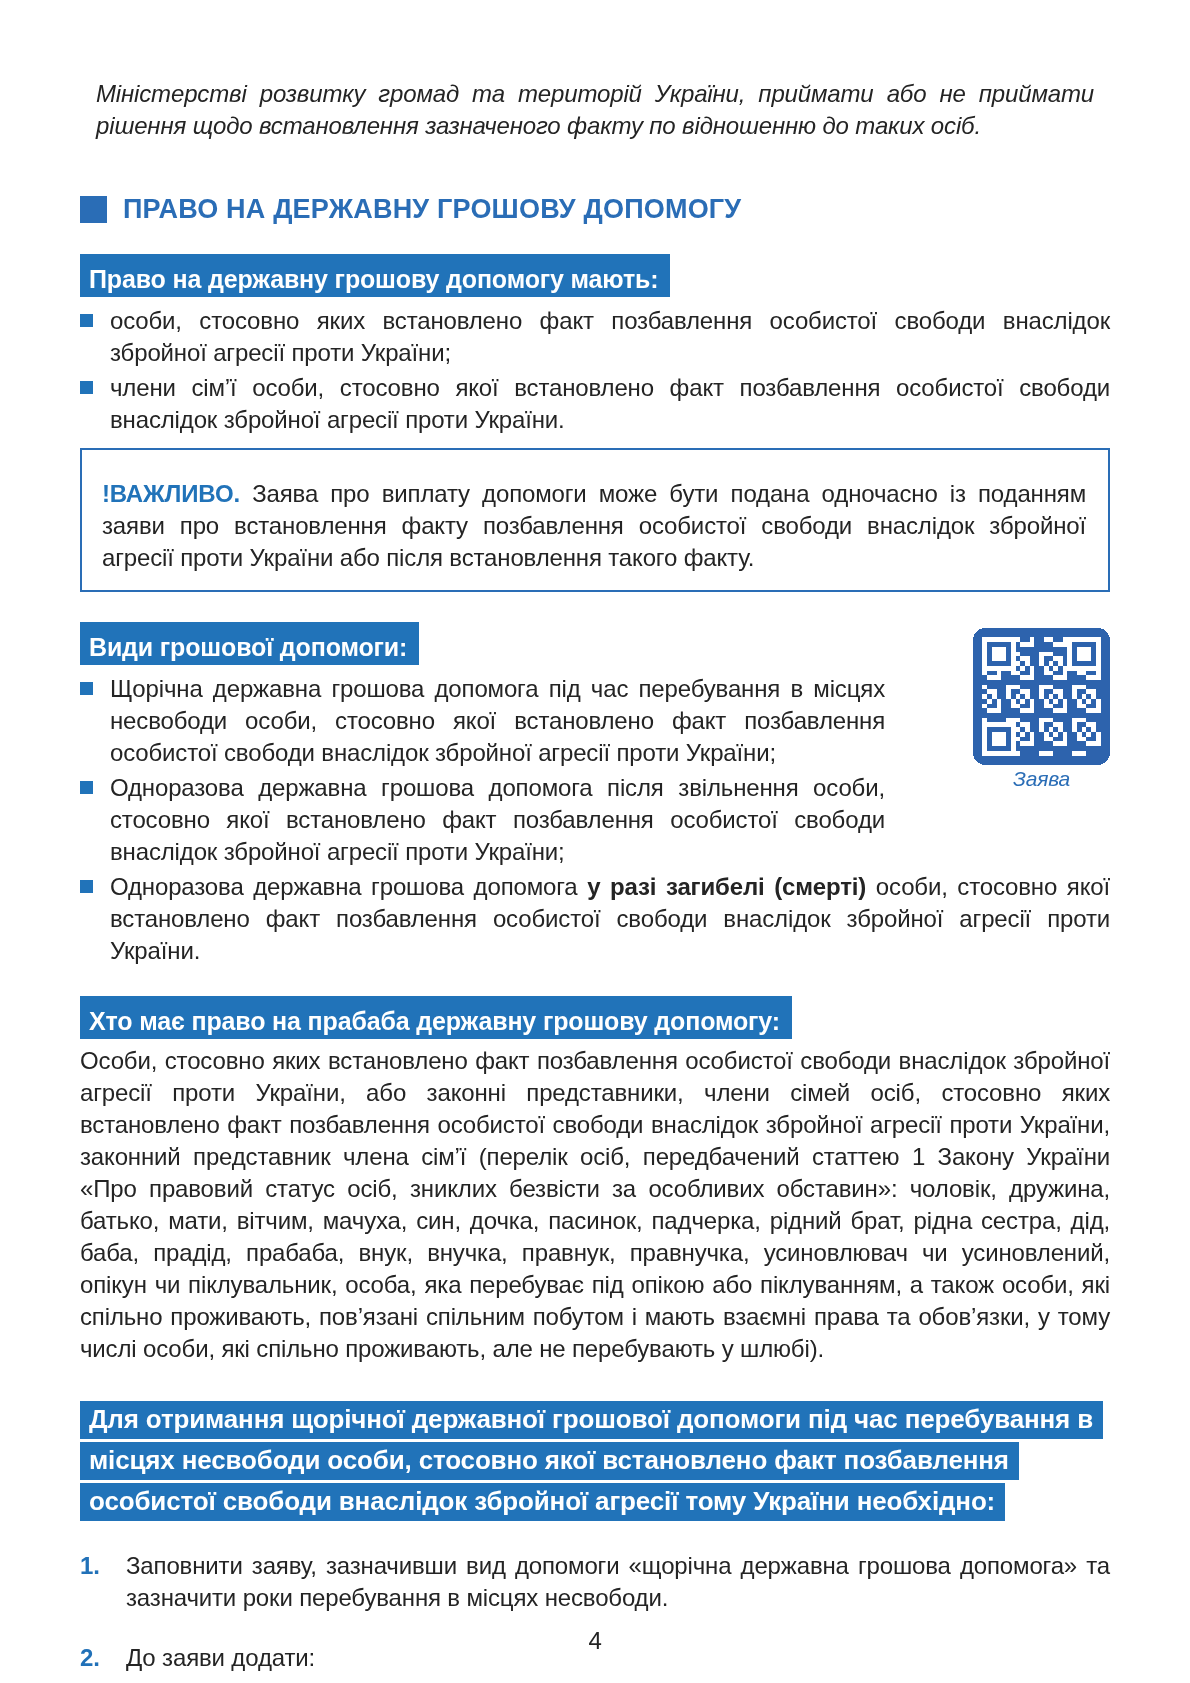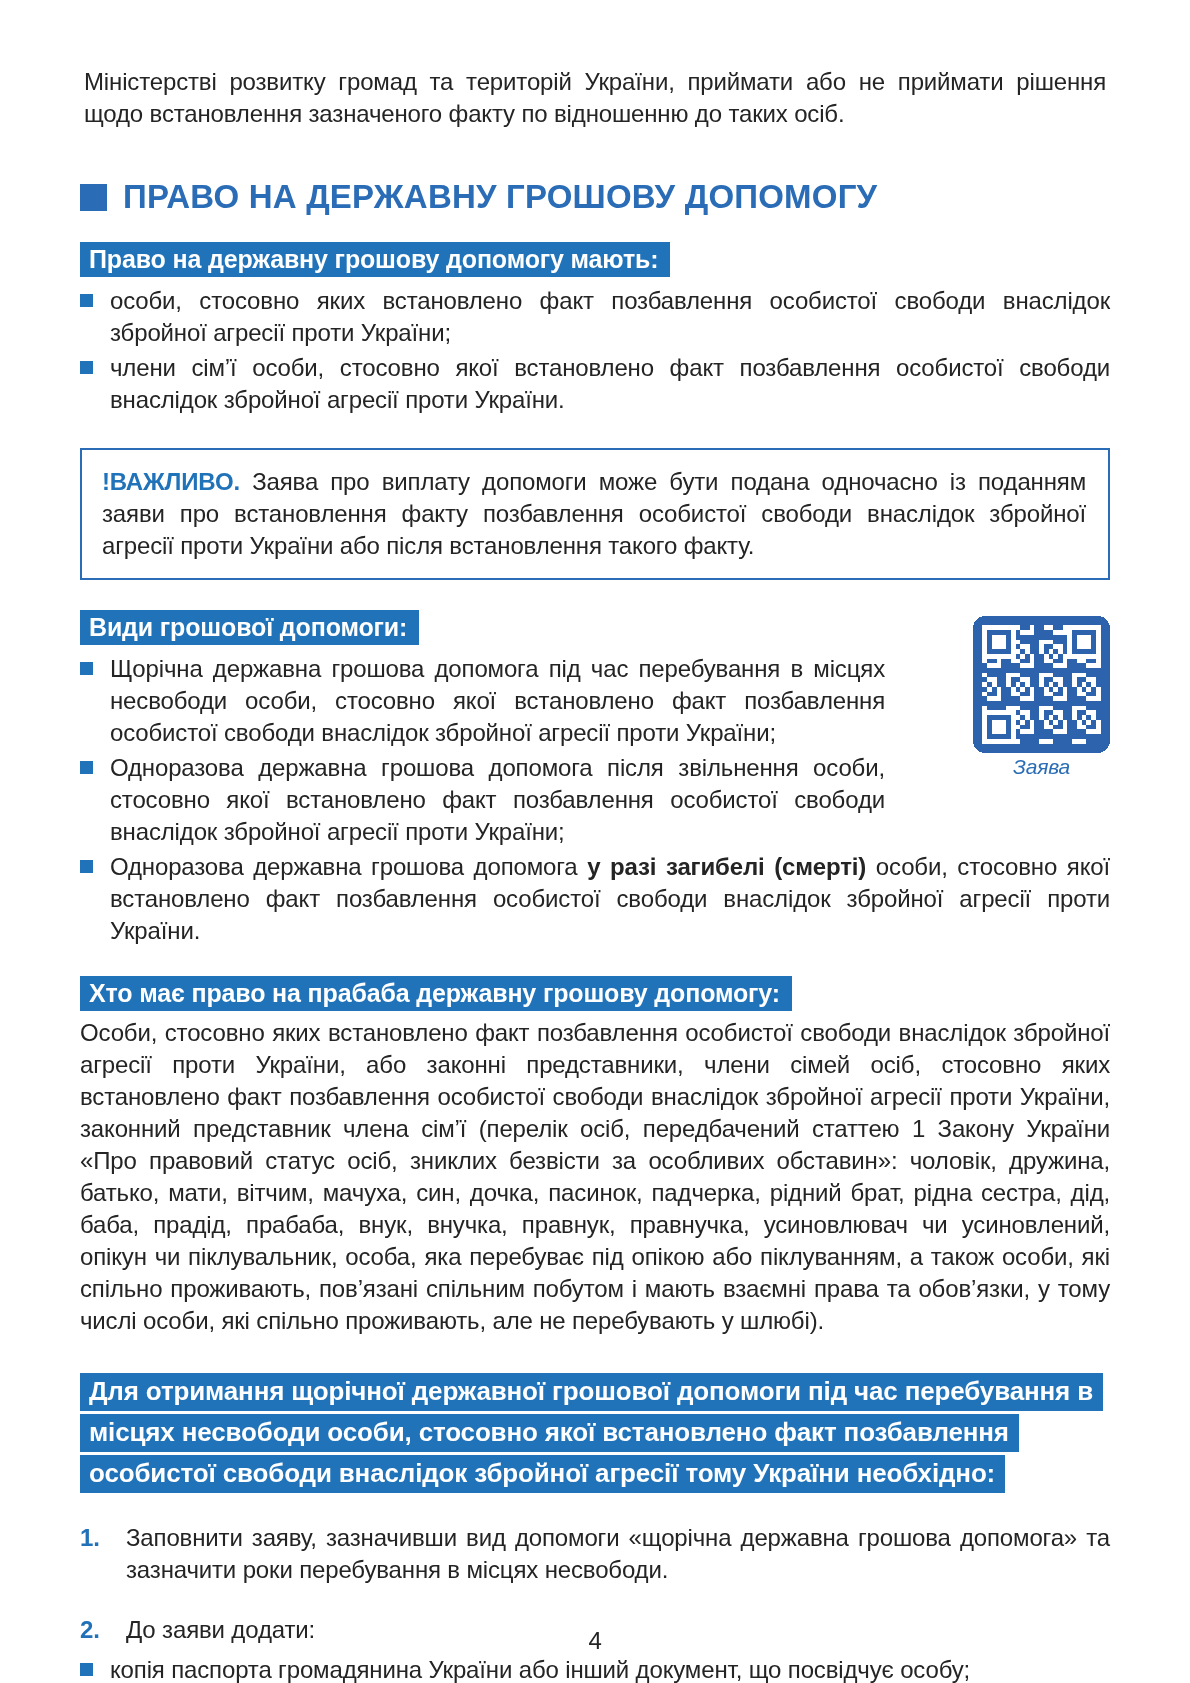--- a/index.html
+++ b/index.html
@@ -8,41 +8,41 @@
     background: #ffffff;
     position: relative;
     overflow: hidden;
     font-family: "Liberation Sans", sans-serif;
     font-size: 24px; line-height: 32px;
     letter-spacing: -0.15px;
     color: #242424;
   }
   .page { padding: 62px 80px 0 80px; }
 
-  .intro { margin: 4px; text-align: justify; }
+  .intro { margin: 16px; text-align: justify; font-style: italic; }
 
   .section-title { margin-top: 48px; display: flex; align-items: center; gap: 16px; }
   .sq-big { width: 27px; height: 27px; background: #2a6db6; flex: 0 0 27px; }
   .section-title h1 {
-    margin: 0; font-size: 33px; line-height: 38px;
+    margin: 0; font-size: 27px; line-height: 38px;
     font-weight: bold; color: #2a6db6; letter-spacing: 0.2px;
   }
 
   .chip {
     display: inline-block; background: #2173b9; color: #ffffff;
     font-weight: bold; font-size: 25px; line-height: 30px;
-    padding: 2px 12px 3px 9px; margin-top: 26px;
+    padding: 10px 12px 3px 9px; margin-top: 26px;
   }
 
   ul.sq-list { list-style: none; margin: 8px 0 0 0; padding: 0; }
   .sq-list li { display: flex; gap: 17px; margin-bottom: 3px; }
   .sq { flex: 0 0 13px; width: 13px; height: 13px; background: #2173b9; margin-top: 9px; }
   .li-text { margin: 0; flex: 1; text-align: justify; }
 
-  .imp-box { border: 2px solid #2a6db6; margin-top: 32px; padding: 16px 22px 16px 20px; }
+  .imp-box { border: 2px solid #2a6db6; margin-top: 12px; padding: 28px 22px 16px 20px; }
   .imp-box p { margin: 0; text-align: justify; }
   .imp-label { color: #2173b9; font-weight: bold; }
 
   .types { margin-top: 4px; }
   .types::after { content: ""; display: block; clear: both; }
   .qr-wrap { float: right; width: 137px; margin: 32px 0 6px 88px; text-align: center; }
   .qr-wrap svg { display: block; }
   .qr-caption { display: block; margin-top: 2px; font-size: 21px; line-height: 24px; font-style: italic; color: #2a6db6; }
 
   .who-text { margin: 6px 0 0 0; text-align: justify; }

